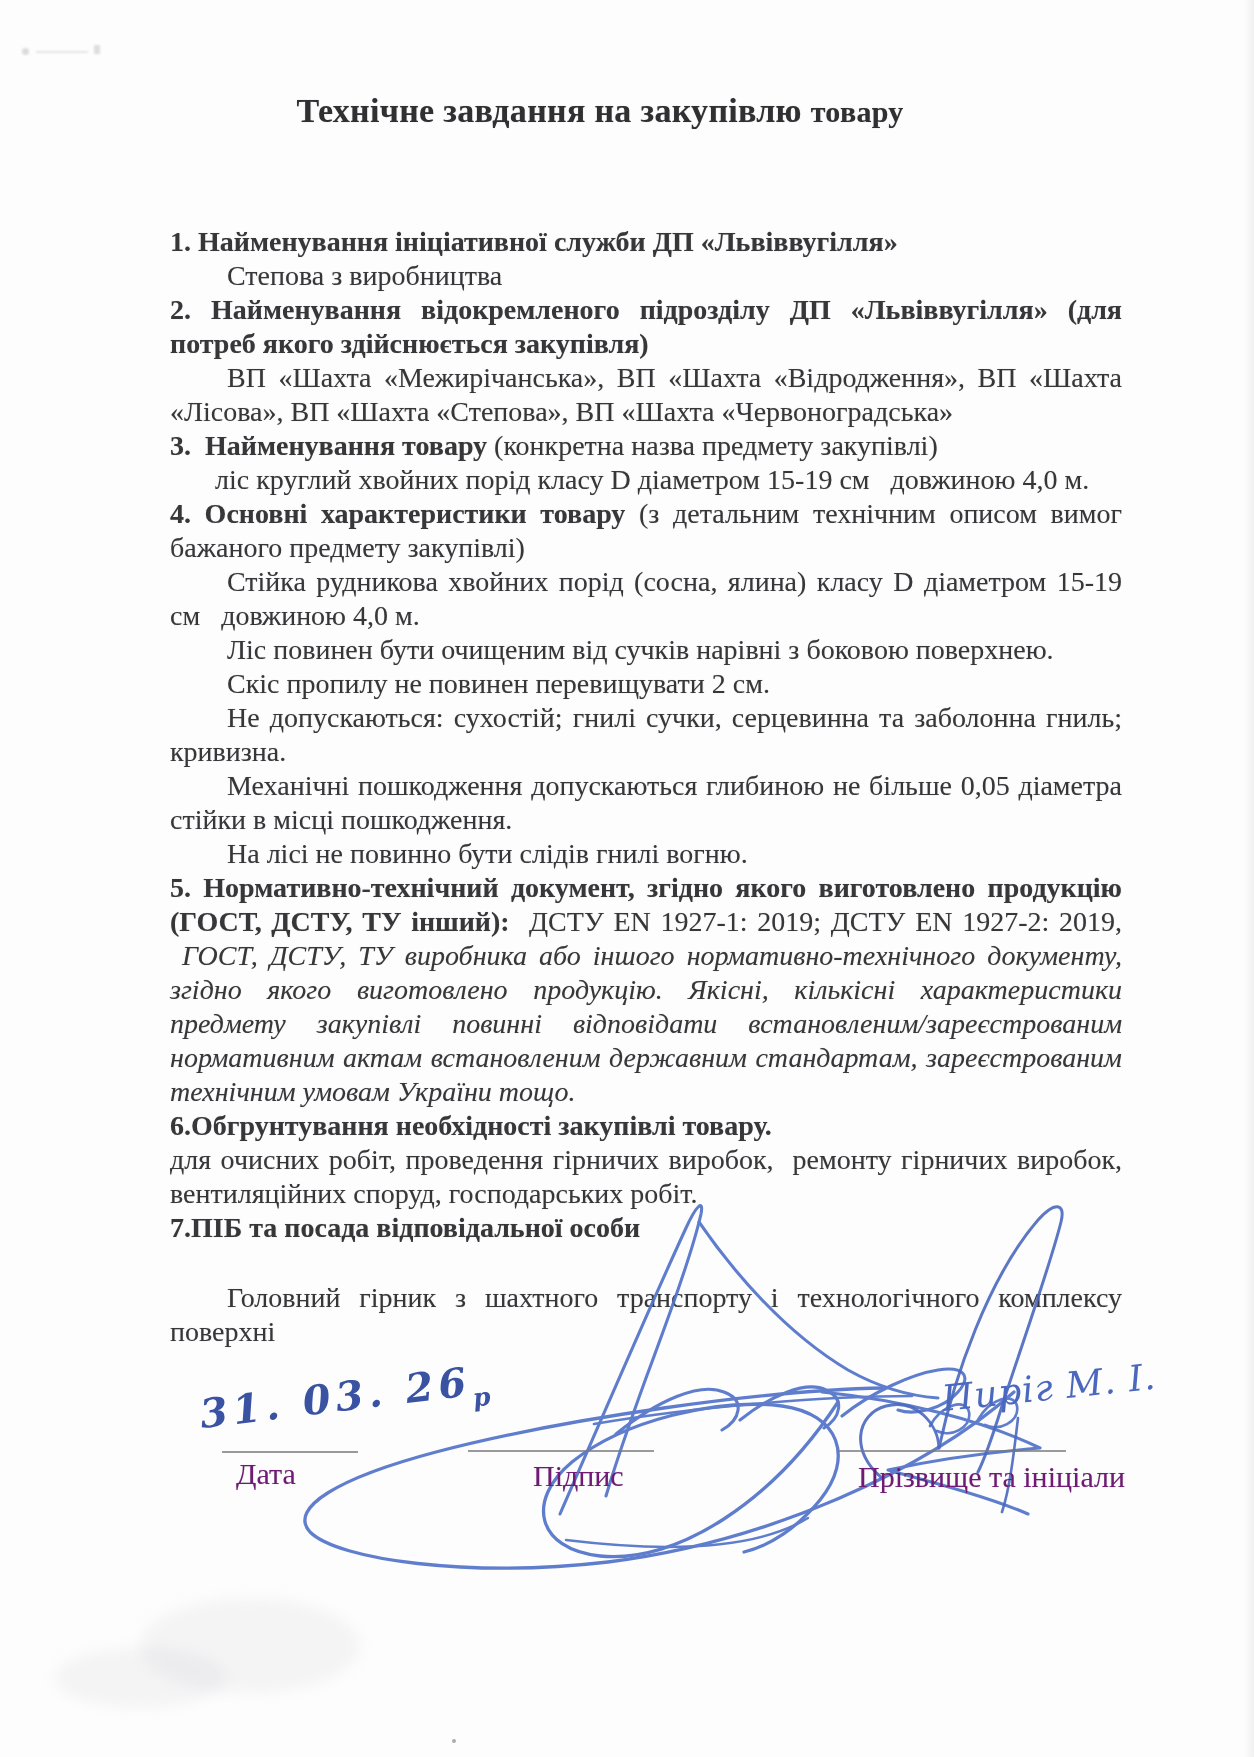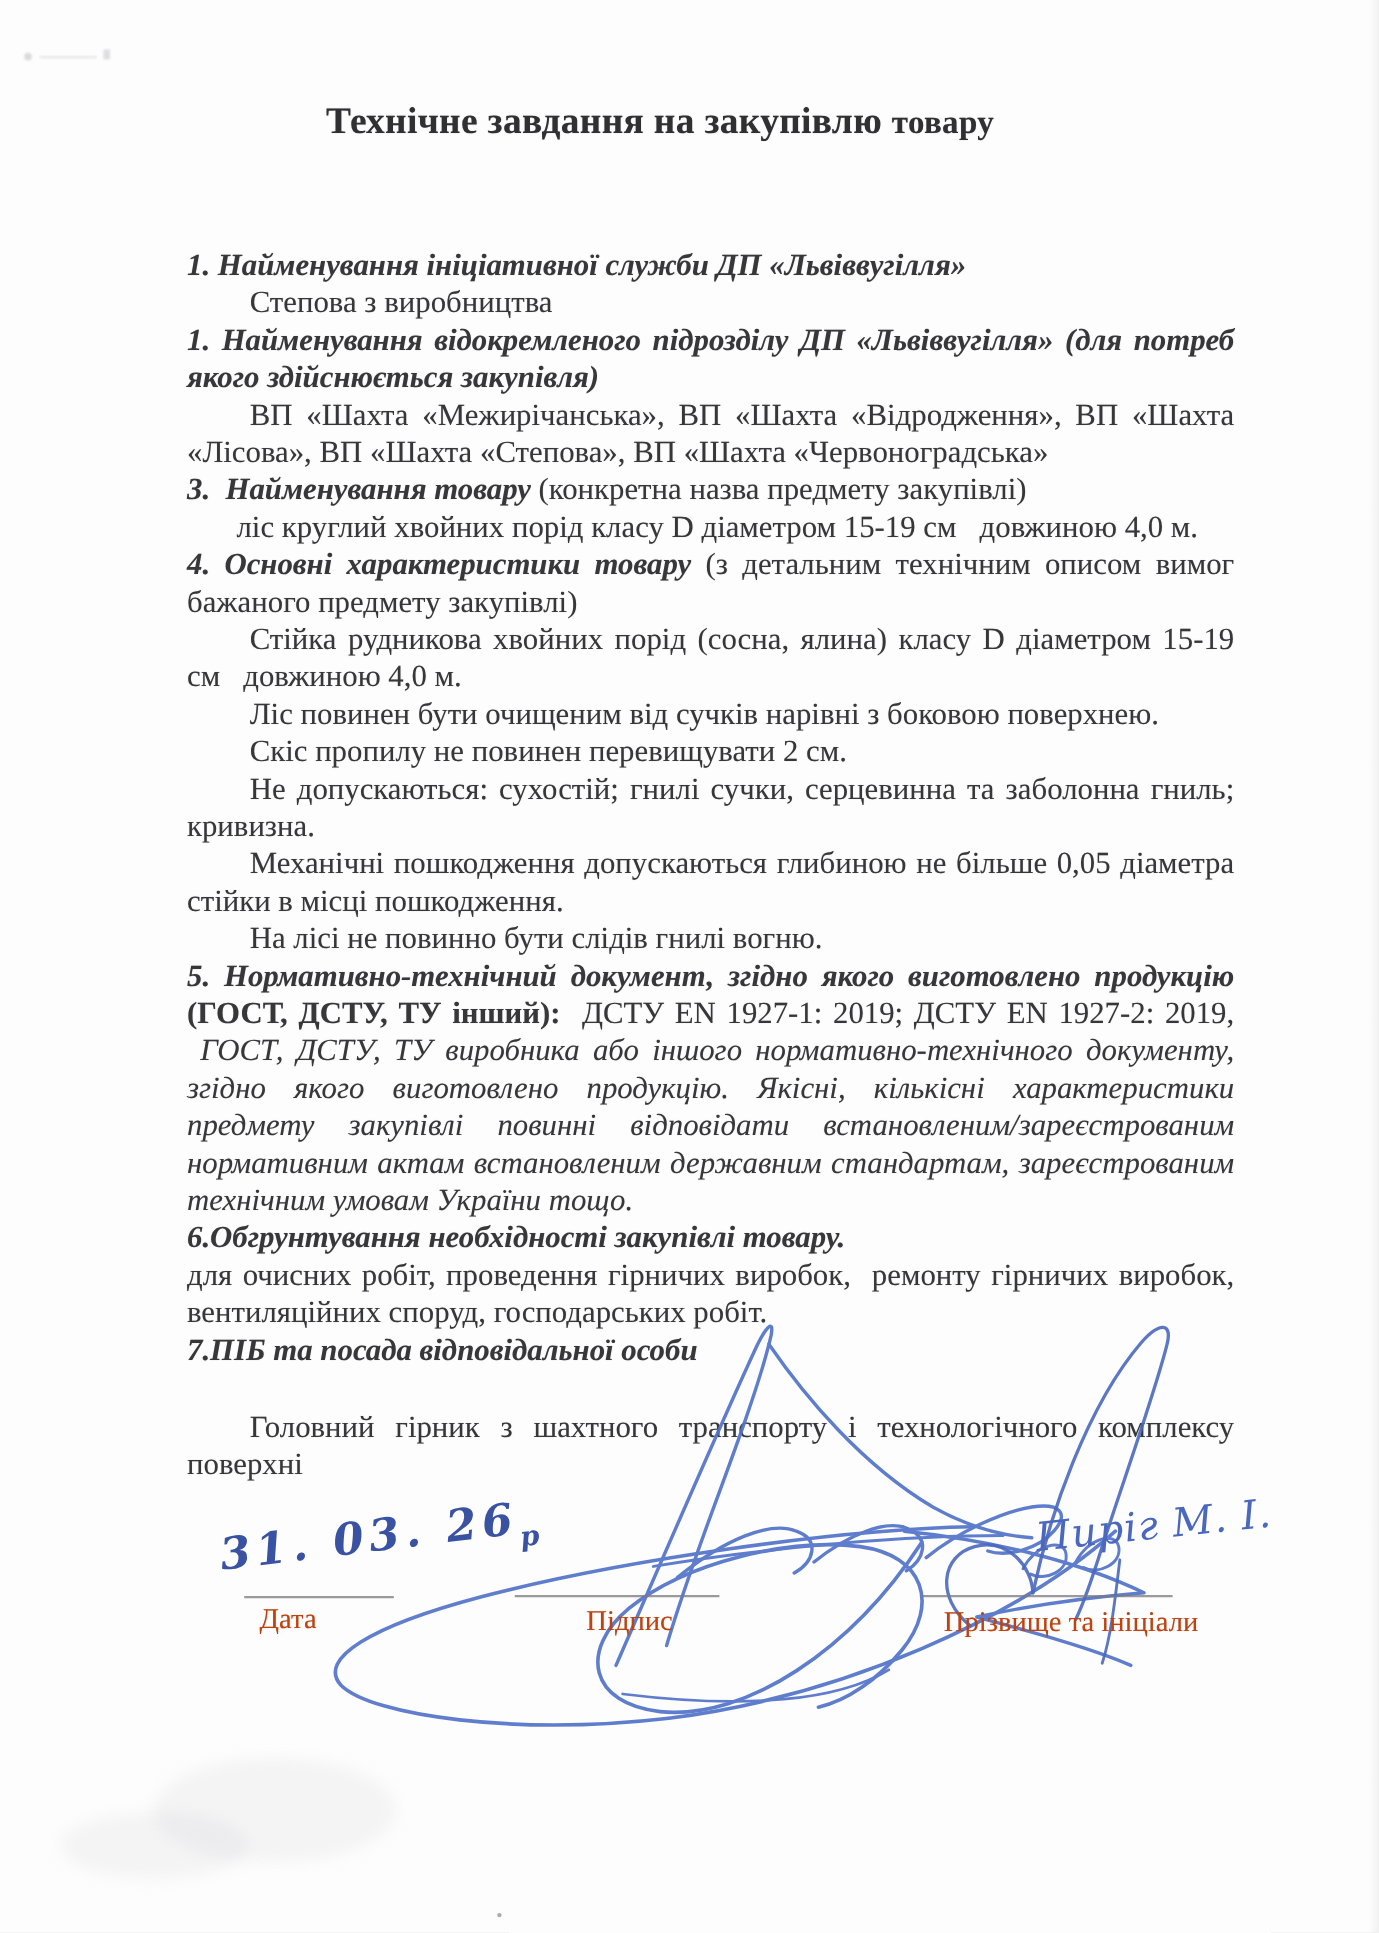--- a/index.html
+++ b/index.html
@@ -20,31 +20,31 @@
   .doc-title .title-suffix { font-size:30px; }
   .body-text {
     position:absolute; left:170px; top:225px; width:952px;
     font-size:28px; line-height:34px;
     text-shadow:0 0 1px rgba(55,55,58,0.3);
   }
   .body-text p { margin:0; }
   .j { text-align:justify; }
   .ind { text-indent:57px; }
   .ind-sm { text-indent:45px; }
-  .b { font-weight:bold;font-style:italic; }
+  .b { font-weight:bold; }
   .i { font-style:italic;margin-left:12px; }
   .bi { font-weight:bold; }
   .gap-top { margin-top:36px !important; }
 
   
   .sig-line { position:absolute; height:0; border-top:2px solid rgba(120,120,124,0.75); }
   .line-date { left:222px; top:1451px; width:136px; }
   .line-sign { left:468px; top:1450px; width:186px; }
   .line-name { left:838px; top:1450px; width:228px; }
-  .sig-label { position:absolute; font-size:26px; color:#c2410c; text-shadow:0 0 1px rgba(65,65,68,0.3); }
+  .sig-label { position:absolute; font-size:30px; color:#701a75; text-shadow:0 0 1px rgba(65,65,68,0.3); }
   .label-date { left:236px; top:1457px; }
   .label-sign { left:533px; top:1459px; }
   .label-name { left:858px; top:1460px; }
 
   .hand-date {
     position:absolute; left:204px; top:1390px;
     font-family:"DejaVu Serif", serif; font-style:italic; font-weight:bold;
     font-size:40px; color:#3a52a2; letter-spacing:5px;
     transform:rotate(-7deg); transform-origin:left bottom; white-space:nowrap;
   }
@@ -76,21 +76,21 @@
     <span class="m1"></span>
       <span class="m2"></span>
       <span class="m3"></span>
   </div>
 
   <div class="doc-title"><span>Технічне завдання на закупівлю</span> <span class="title-suffix">товару</span></div>
 
   <div class="body-text">
     <p class="b">1. Найменування ініціативної служби ДП «Львіввугілля»</p>
     <p class="ind">Степова з виробництва</p>
-    <p class="b j">1. Найменування відокремленого підрозділу ДП «Львіввугілля» (для потреб якого здійснюється закупівля)</p>
+    <p class="b j">2. Найменування відокремленого підрозділу ДП «Львіввугілля» (для потреб якого здійснюється закупівля)</p>
     <p class="j ind">ВП «Шахта «Межирічанська», ВП «Шахта «Відродження», ВП «Шахта «Лісова», ВП «Шахта «Степова», ВП «Шахта «Червоноградська»</p>
     <p><span class="b">3.&nbsp; Найменування товару </span><span>(конкретна назва предмету закупівлі)</span></p>
     <p class="ind-sm">ліс круглий хвойних порід класу D діаметром 15-19 см&nbsp;&nbsp; довжиною 4,0 м.</p>
     <p class="j"><span class="b">4. Основні характеристики товару </span><span>(з детальним технічним описом вимог бажаного предмету закупівлі)</span></p>
     <p class="j ind">Стійка рудникова хвойних порід (сосна, ялина) класу D діаметром 15-19 см&nbsp;&nbsp; довжиною 4,0 м.</p>
     <p class="ind">Ліс повинен бути очищеним від сучків нарівні з боковою поверхнею.</p>
     <p class="ind">Скіс пропилу не повинен перевищувати 2 см.</p>
     <p class="j ind">Не допускаються: сухостій; гнилі сучки, серцевинна та заболонна гниль; кривизна.</p>
     <p class="j ind">Механічні пошкодження допускаються глибиною не більше 0,05 діаметра стійки в місці пошкодження.</p>
     <p class="ind">На лісі не повинно бути слідів гнилі вогню.</p>

